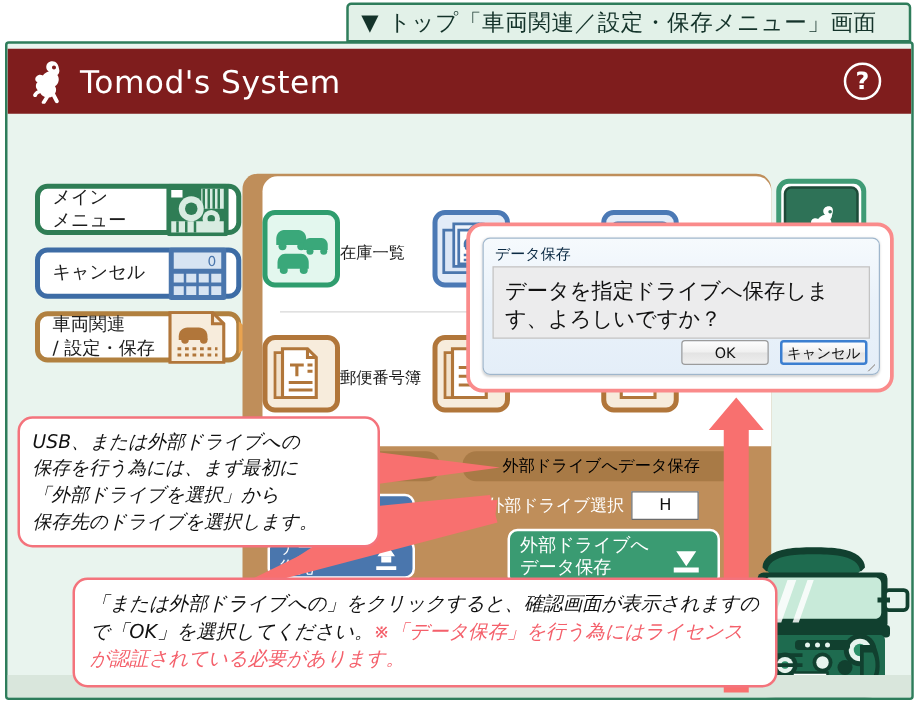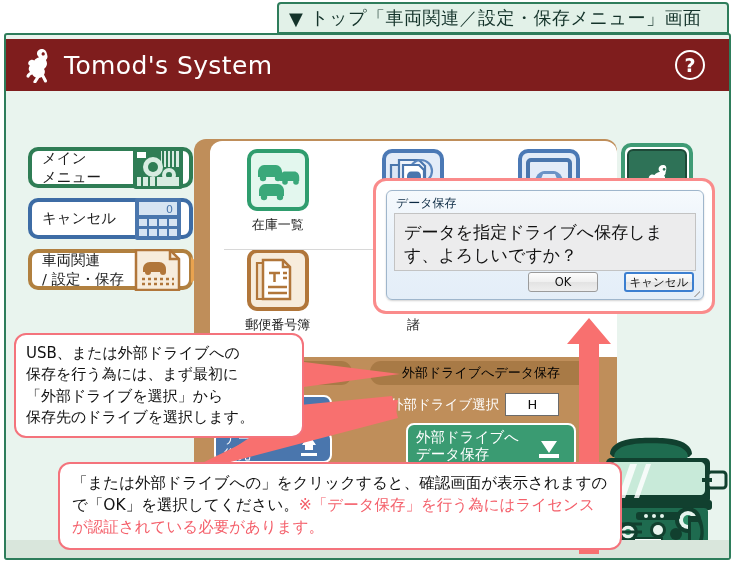--- a/index.html
+++ b/index.html
@@ -164,21 +164,20 @@
     position: absolute;
     left: 0; top: 8px;
     width: 100%;
     display: flex;
     flex-wrap: wrap;
   }
   .icon-cell {
     width: 33.33%;
     height: 100px;
     display: flex;
-    flex-direction: column;
     align-items: center;
   }
   .icon-tile {
     width: 62px;
     height: 62px;
     border-radius: 10px;
     box-sizing: border-box;
     display: flex;
     align-items: center;
     justify-content: center;
@@ -305,21 +304,21 @@
   .dialog-msg {
     font-size: 17px;
     color: #111111;
     padding: 7px 0 0 9px;
   }
   .dialog-buttons {
     position: absolute;
     right: 9px;
     bottom: 7px;
     display: flex;
-    gap: 26px;
+    gap: 9px;
   }
   .dlg-btn {
     width: 70px;
     height: 20px;
     font-size: 11.5px;
     display: flex;
     align-items: center;
     justify-content: center;
     border-radius: 3px;
     box-sizing: border-box;
@@ -336,20 +335,21 @@
 
   
   .note {
     position: absolute;
     background: #ffffff;
     border: 2.5px solid #f4737c;
     border-radius: 12px;
     box-sizing: border-box;
     color: #111111;
     line-height: 1.42;
+    font-style: italic;
   }
   .note.top-left {
     left: 14px;
     top: 333px;
     width: 290px;
     height: 105px;
     font-size: 15px;
     padding: 8px 10px;
   }
   .note.bottom {

